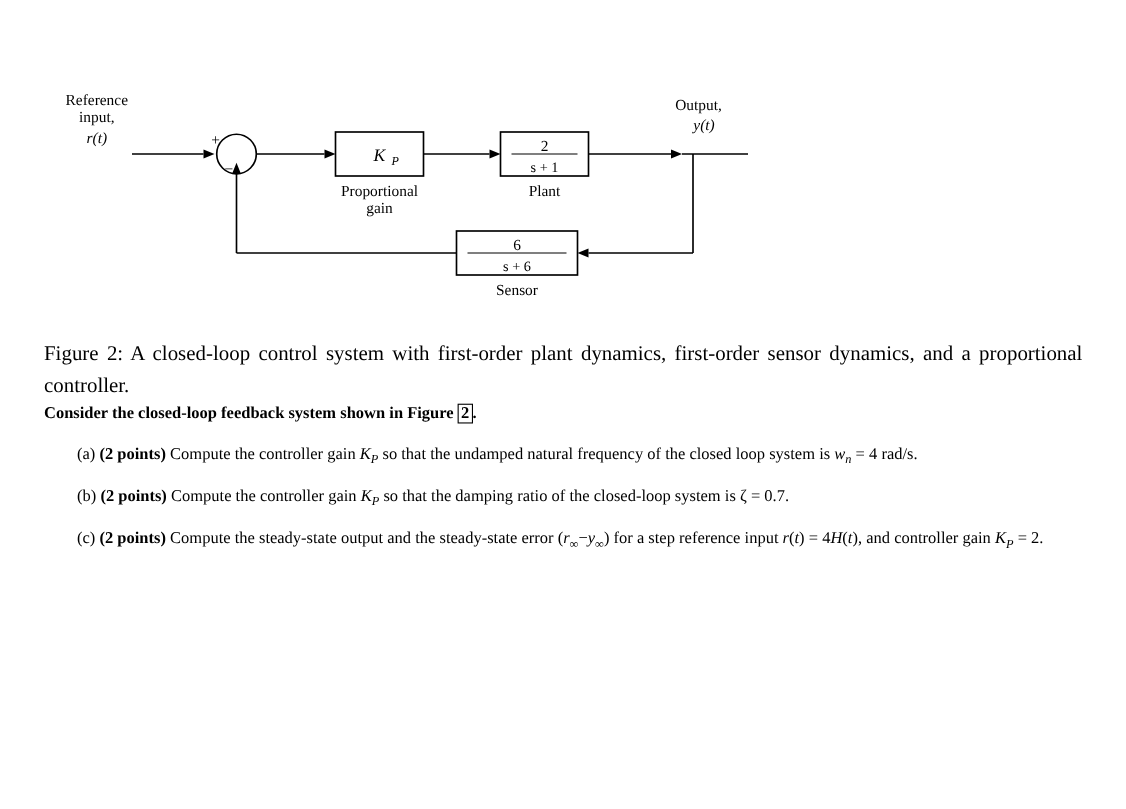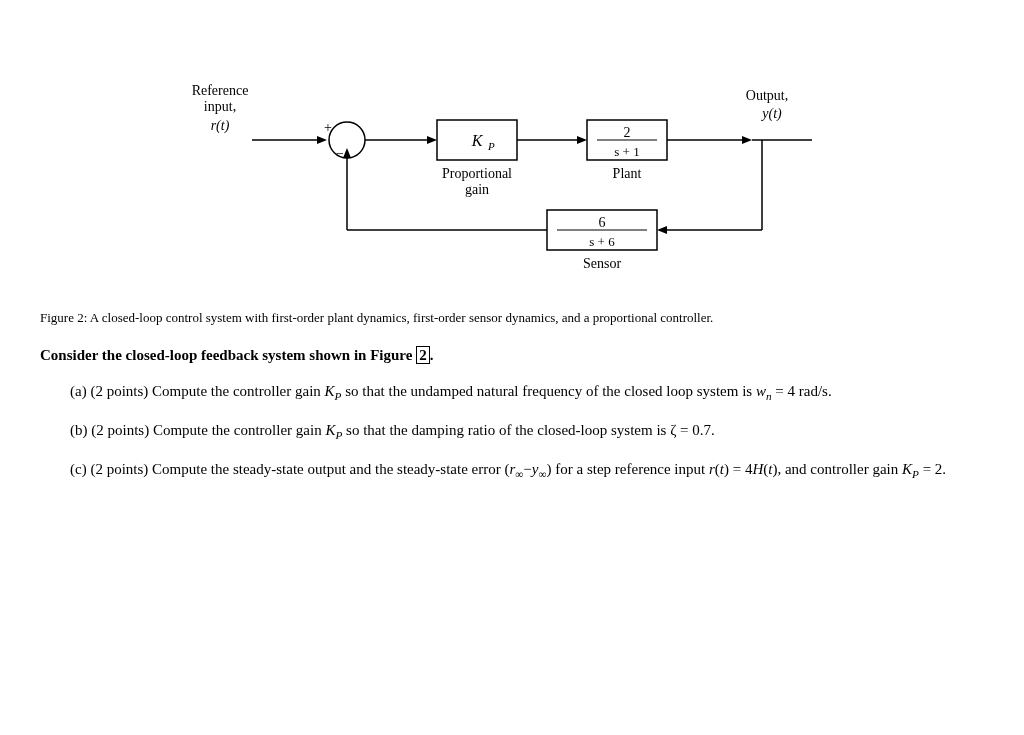--- a/index.html
+++ b/index.html
@@ -9,30 +9,28 @@
       font-size: 16px;
       color: #000;
       padding: 30px 40px;
       width: 1024px;
       min-height: 735px;
     }
 
     
     .diagram-container {
       display: flex;
-      justify-content: center;
       margin-bottom: 18px;
       margin-top: 10px;
     }
 
     
     .figure-caption {
-      font-size: 13px;
+      font-size: 19px;
       line-height: 1.5;
-      margin-bottom: 16px;
       text-align: justify;
     }
 
     .figure-caption-label {
       font-weight: normal;
     }
 
     
     .problem-intro {
       font-size: 15px;
@@ -42,21 +40,21 @@
     }
 
     .problem-part {
       font-size: 15px;
       line-height: 1.5;
       margin-bottom: 14px;
       text-indent: 2em;
       text-align: justify;
     }
 
-    .bold { font-weight: normal; }
+    .bold { font-weight: bold; }
     sub { font-size: 0.75em; vertical-align: sub; }
 
     .figure-ref {
       border: 1px solid #000;
       padding: 0 2px;
       font-size: 15px;
     }
   </style>
 </head>
 <body>

